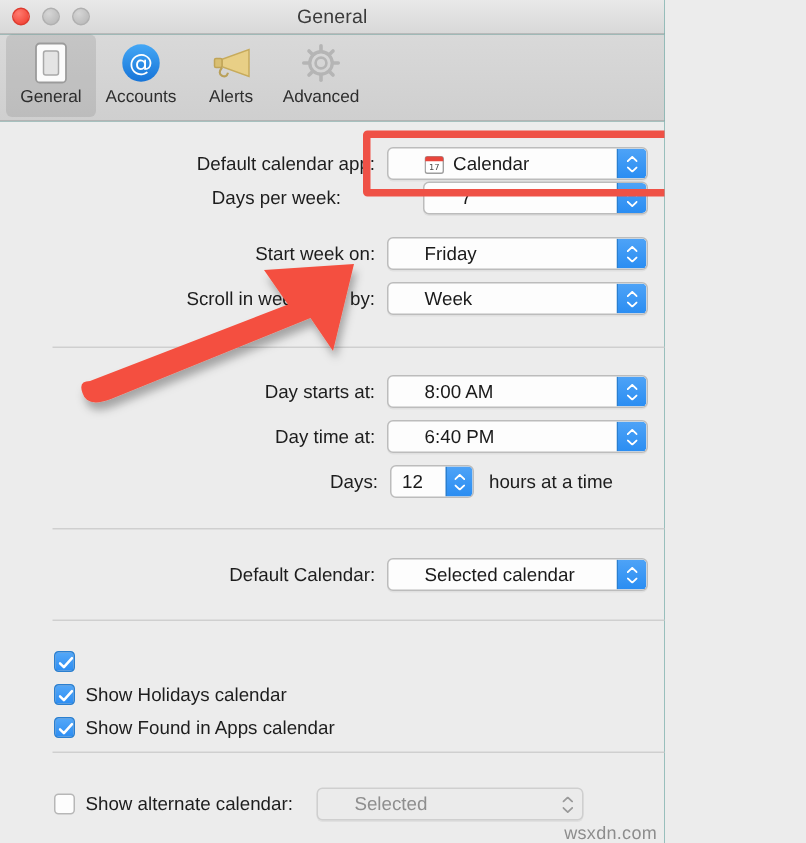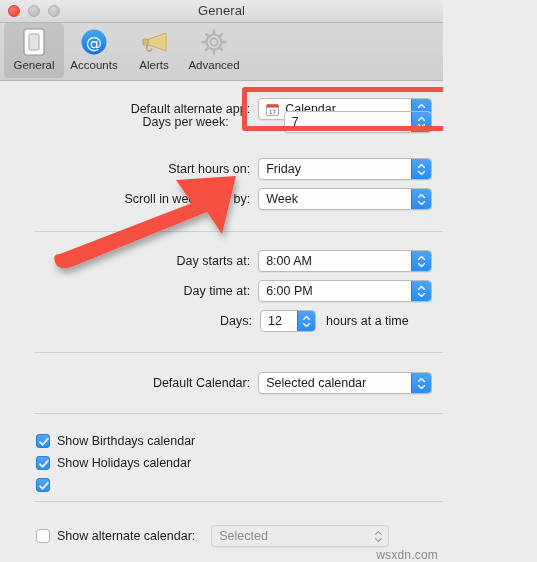--- a/index.html
+++ b/index.html
@@ -126,21 +126,21 @@
   
   .popup {
     position: relative;
     height: 22px;
     background: #fdfdfd;
     border: 1px solid #bcbcbc;
     border-radius: 4px;
     box-shadow: 0 1px 0 rgba(0,0,0,0.05);
     display: flex;
     box-sizing: border-box;
-    padding-left: 7px;
+    padding-left: 24px;
     overflow: hidden;
   }
   .popup .val {
     font-size: 12.5px;
     color: #1a1a1a;
     white-space: nowrap;
     display: flex;
     align-items: center;
     gap: 6px;
   }
@@ -385,21 +385,21 @@
         </svg>
       </div>
       <div class="tb-label">Advanced</div>
     </div>
 
   </div>
 
   <div class="content">
 
     <div class="row" style="left:112px; top:17px; width:320px;">
-      <div class="lbl" style="width:140px;">Default alternate app:</div>
+      <div class="lbl" style="width:140px;">Default calendar app:</div>
       <div class="popup" style="width:176px; margin-left:8px;">
         <span class="val">
           <svg class="cal-ico" viewBox="0 0 14 14">
             <rect x="0.5" y="1.5" width="13" height="12" rx="1.6" fill="#ffffff" stroke="#9e9e9e" stroke-width="1"></rect>
             <path d="M0.5 3.1 a1.6 1.6 0 0 1 1.6 -1.6 h9.8 a1.6 1.6 0 0 1 1.6 1.6 v1.7 h-13 z" fill="#e8453c"></path>
             <text x="7" y="11.4" font-family="DejaVu Sans, sans-serif" font-size="6" fill="#4a4a4a" text-anchor="middle">17</text>
           </svg>
           <span>Calendar</span>
         </span>
         <span class="arrows">
@@ -408,39 +408,39 @@
                 <path d="M0.5 3.4 L3.5 0.6 L6.5 3.4" fill="none" stroke="#ffffff" stroke-width="1.3" stroke-linecap="round" stroke-linejoin="round"></path>
               </svg>
             <svg class="chev" viewBox="0 0 7 4">
                 <path d="M0.5 0.6 L3.5 3.4 L6.5 0.6" fill="none" stroke="#ffffff" stroke-width="1.3" stroke-linecap="round" stroke-linejoin="round"></path>
               </svg>
           </span>
         </span>
       </div>
     </div>
 
-    <div class="row" style="left:112px; top:30px; width:320px;gap:47px;">
+    <div class="row" style="left:112px; top:40px; width:320px;gap:47px;">
       <div class="lbl" style="width:140px;">Days per week:</div>
       <div class="popup" style="width:176px; margin-left:8px;">
         <span class="val">7</span>
         <span class="arrows">
           <span class="chev-wrap">
             <svg class="chev" viewBox="0 0 7 4">
                 <path d="M0.5 3.4 L3.5 0.6 L6.5 3.4" fill="none" stroke="#ffffff" stroke-width="1.3" stroke-linecap="round" stroke-linejoin="round"></path>
               </svg>
             <svg class="chev" viewBox="0 0 7 4">
                 <path d="M0.5 0.6 L3.5 3.4 L6.5 0.6" fill="none" stroke="#ffffff" stroke-width="1.3" stroke-linecap="round" stroke-linejoin="round"></path>
               </svg>
           </span>
         </span>
       </div>
     </div>
 
     <div class="row" style="left:112px; top:77px; width:320px;">
-      <div class="lbl" style="width:140px;">Start hours on:</div>
+      <div class="lbl" style="width:140px;">Start week on:</div>
       <div class="popup" style="width:176px; margin-left:8px;">
         <span class="val">Friday</span>
         <span class="arrows">
           <span class="chev-wrap">
             <svg class="chev" viewBox="0 0 7 4">
                 <path d="M0.5 3.4 L3.5 0.6 L6.5 3.4" fill="none" stroke="#ffffff" stroke-width="1.3" stroke-linecap="round" stroke-linejoin="round"></path>
               </svg>
             <svg class="chev" viewBox="0 0 7 4">
                 <path d="M0.5 0.6 L3.5 3.4 L6.5 0.6" fill="none" stroke="#ffffff" stroke-width="1.3" stroke-linecap="round" stroke-linejoin="round"></path>
               </svg>
@@ -481,21 +481,21 @@
                 <path d="M0.5 0.6 L3.5 3.4 L6.5 0.6" fill="none" stroke="#ffffff" stroke-width="1.3" stroke-linecap="round" stroke-linejoin="round"></path>
               </svg>
           </span>
         </span>
       </div>
     </div>
 
     <div class="row" style="left:112px; top:199px; width:320px;">
       <div class="lbl" style="width:140px;">Day time at:</div>
       <div class="popup" style="width:176px; margin-left:8px;">
-        <span class="val">6:00 PM</span>
+        <span class="val">6:40 PM</span>
         <span class="arrows">
           <span class="chev-wrap">
             <svg class="chev" viewBox="0 0 7 4">
                 <path d="M0.5 3.4 L3.5 0.6 L6.5 3.4" fill="none" stroke="#ffffff" stroke-width="1.3" stroke-linecap="round" stroke-linejoin="round"></path>
               </svg>
             <svg class="chev" viewBox="0 0 7 4">
                 <path d="M0.5 0.6 L3.5 3.4 L6.5 0.6" fill="none" stroke="#ffffff" stroke-width="1.3" stroke-linecap="round" stroke-linejoin="round"></path>
               </svg>
           </span>
         </span>
@@ -540,38 +540,38 @@
     </div>
 
     <div class="sep" style="top:332px;"></div>
 
     <div class="cbrow" style="left:36px; top:353px;">
       <span class="cbox on">
         <svg class="tick" width="10" height="10" viewBox="0 0 10 10">
           <path d="M1 5.2 L3.6 7.8 L9 1.8" fill="none" stroke="#ffffff" stroke-width="1.7" stroke-linecap="round" stroke-linejoin="round"></path>
         </svg>
       </span>
-      <span class="cb-label">Show Birthdays calendar</span>
     </div>
 
     <div class="cbrow" style="left:36px; top:375px;">
       <span class="cbox on">
         <svg class="tick" width="10" height="10" viewBox="0 0 10 10">
           <path d="M1 5.2 L3.6 7.8 L9 1.8" fill="none" stroke="#ffffff" stroke-width="1.7" stroke-linecap="round" stroke-linejoin="round"></path>
         </svg>
       </span>
       <span class="cb-label">Show Holidays calendar</span>
     </div>
 
     <div class="cbrow" style="left:36px; top:397px;">
       <span class="cbox on">
         <svg class="tick" width="10" height="10" viewBox="0 0 10 10">
           <path d="M1 5.2 L3.6 7.8 L9 1.8" fill="none" stroke="#ffffff" stroke-width="1.7" stroke-linecap="round" stroke-linejoin="round"></path>
         </svg>
       </span>
+      <span class="cb-label">Show Found in Apps calendar</span>
     </div>
 
     <div class="sep" style="top:420px;"></div>
 
     <div class="cbrow" style="left:36px; top:444px;">
       <span class="cbox off"></span>
       <span class="cb-label">Show alternate calendar:</span>
       <span class="popup disabled" style="width:178px; margin-left:9px;">
         <span class="val">Selected</span>
         <span class="arrows">

